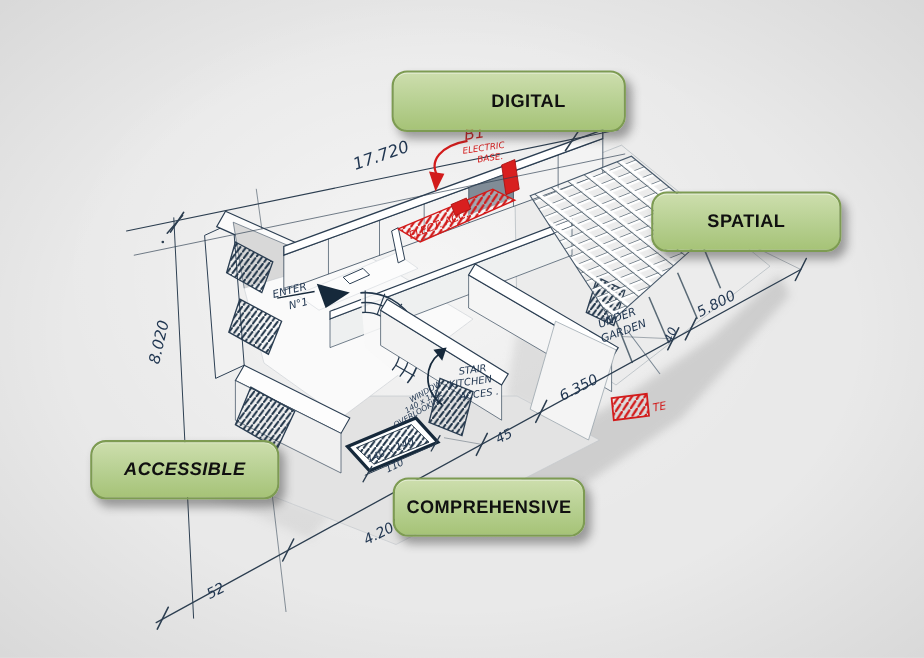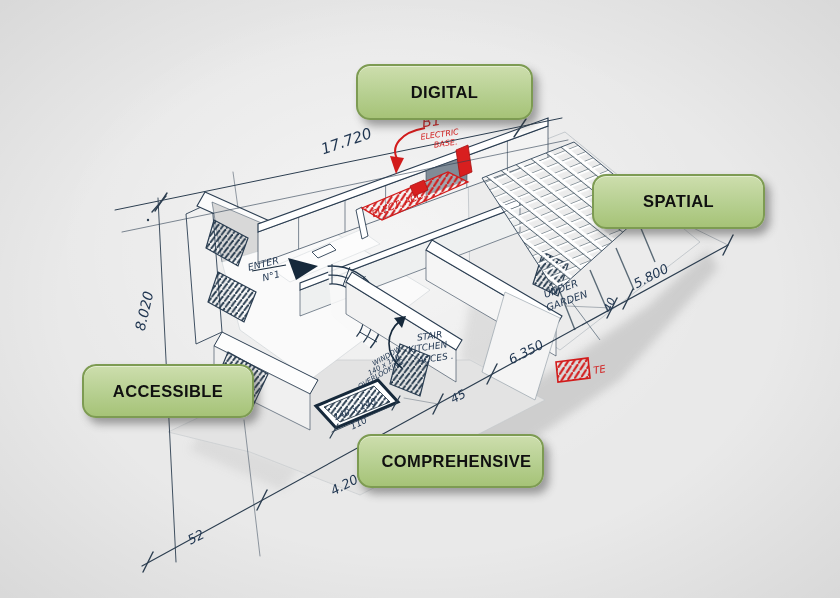--- a/index.html
+++ b/index.html
@@ -21,25 +21,25 @@
     display:flex;align-items:center;justify-content:center;
     border:2px solid #7d9b52;
     border-radius:14px;
     background:linear-gradient(180deg,#cddead 0%,#b6cf90 55%,#a6c377 100%);
     box-shadow:5px 6px 9px rgba(55,55,55,.45), inset 0 1px 0 rgba(255,255,255,.45);
     color:#101010;
     font-weight:bold;font-size:16.5px;letter-spacing:.4px;
     text-align:center;
   }
   .pos-durable{left:68px;top:137px;width:172px;height:51px;}
-  .pos-digital{left:356px;top:64px;width:173px;height:52px;}
+  .pos-digital{left:356px;top:64px;width:173px;height:52px;padding-left:36px;}
   .pos-spatial{left:592px;top:158px;width:169px;height:51px;margin-top:16px;}
-  .pos-accessible{left:82px;top:364px;width:168px;height:50px;}
+  .pos-accessible{left:82px;top:400px;width:168px;height:50px;font-style:italic;}
   .pos-measurable{left:598px;top:348px;width:170px;height:50px;}
-  .pos-comprehensive{left:357px;top:434px;width:171px;height:50px;padding-left:12px;}
+  .pos-comprehensive{left:357px;top:434px;width:171px;height:50px;}
   .hand{font-style:italic;font-family:"DejaVu Sans",sans-serif;fill:#1f3550;}
   .handred{font-style:italic;font-family:"DejaVu Sans",sans-serif;fill:#d21b1b;}
 </style>
 </head>
 <body>
 
 <div class="stage">
 
 <svg width="840" height="598" viewBox="0 0 840 598">
   <defs>

